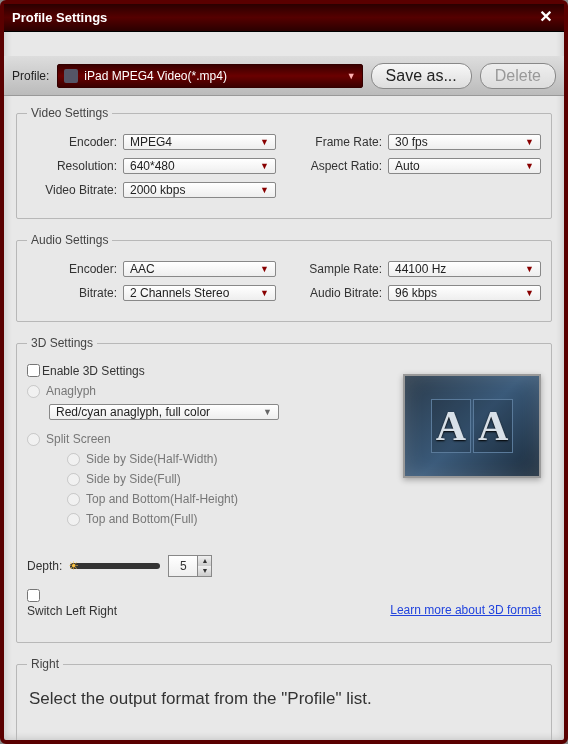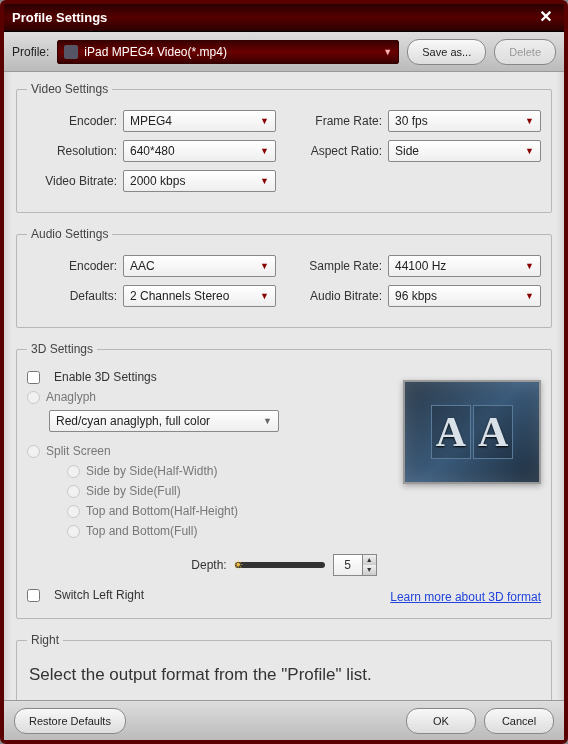--- a/index.html
+++ b/index.html
@@ -1,50 +1,50 @@
 <!DOCTYPE html>
 <html><head>
 <meta charset="utf-8">
 <style>
   * { box-sizing: border-box; margin: 0; padding: 0; font-family: Tahoma, Arial, sans-serif; }
   body { width: 568px; height: 744px; background: #888; overflow: hidden; }
   .window { width: 568px; height: 744px; border: 4px solid #5a0000; border-radius: 6px; background: #e8e8e8; display: flex; flex-direction: column; box-shadow: inset 0 0 8px rgba(0,0,0,0.2); }
   .titlebar { height: 28px; background: linear-gradient(#2a0000,#550000,#2a0000); display: flex; align-items: center; padding: 0 8px; color: #fff; font-weight: bold; font-size: 13px; border-bottom: 1px solid #000; }
   .titlebar .title { flex: 1; }
   .close-btn { width: 20px; height: 20px; color: #fff; font-size: 16px; font-weight: bold; text-align: center; line-height: 18px; cursor: pointer; }
-  .toolbar { height: 40px; background: linear-gradient(#ddd,#bbb); border-bottom: 1px solid #999; display: flex; align-items: center; padding: 0 8px; gap: 8px; }
+  .toolbar { height: 40px; background: linear-gradient(#ddd,#bbb); border-bottom: 1px solid #999; display: flex; align-items: center; padding: 0 8px; gap: 8px; margin-top: 24px; }
   .toolbar-label { font-size: 12px; color: #222; }
   .profile-sel { flex: 1; position: relative; border-radius: 11px; }
   .combo { height: 24px; background: linear-gradient(#3a0000,#6a0000,#3a0000); border: 1px solid #300; border-radius: 2px; display: flex; align-items: center; padding: 0 6px; color: #fff; font-size: 12px; cursor: pointer; }
   .combo .arrow { margin-left: auto; font-size: 9px; color: #ffb0b0; }
   .combo .icon { width:14px; height:14px; background:#556; border-radius:2px; margin-right:6px; display:inline-block; }
-  .btn { height: 26px; padding: 0 14px; background: linear-gradient(#f8f8f8,#ddd); border: 1px solid #888; border-radius: 12px; font-size: 11px; color: #222; cursor: pointer; display:flex; align-items:center; justify-content:center; }
+  .btn { height: 26px; padding: 0 14px; background: linear-gradient(#f8f8f8,#ddd); border: 1px solid #888; border-radius: 12px; font-size: 16px; color: #222; cursor: pointer; display:flex; align-items:center; justify-content:center; }
   .btn.disabled { color: #999; background: linear-gradient(#eee,#ddd); cursor: default; }
   .content { flex: 1; padding: 10px 12px 4px 12px; overflow: hidden; }
   fieldset { border: 1px solid #b8b8b8; border-radius: 2px; margin-bottom: 14px; padding: 14px 10px 12px 10px; position: relative; }
   legend { font-size: 12px; color: #444; padding: 0 4px; }
   .row2 { display: flex; gap: 16px; margin-bottom: 8px; }
   .field { display: flex; align-items: center; gap: 6px; }
   .field.half { width: 50%; }
   .flabel { font-size: 12px; color: #333; text-align: right; }
   .video .flabel, .audio .flabel { width: 90px; }
-  .dropdown { height: 22px; background: linear-gradient(#fff,#eee); border: 1px solid #888; border-radius: 2px; display: flex; align-items: center; padding: 0 6px; font-size: 12px; color: #222; cursor: pointer; flex:1; }
+  .dropdown { height: 16px; background: linear-gradient(#fff,#eee); border: 1px solid #888; border-radius: 2px; display: flex; align-items: center; padding: 0 6px; font-size: 12px; color: #222; cursor: pointer; flex:1; }
   .dropdown .arrow { margin-left: auto; color: #800; font-size: 9px; }
   .dropdown.grey .arrow { color:#666; }
-  .chkline { display:flex; align-items:flex-end; gap:14px; font-size:12px; color:#333; margin-bottom:6px; }
+  .chkline { display:flex; align-items:flex-start; gap:2px; font-size:12px; color:#333; margin-bottom:6px; }
   input[type=checkbox], input[type=radio] { cursor:pointer; }
   .radline { display:flex; align-items:center; gap:6px; font-size:12px; color:#777; margin-bottom:6px; }
   .sub { margin-left: 22px; }
   .sub2 { margin-left: 40px; }
   .threed-body { display:flex; gap:12px; }
   .threed-left { flex:1; }
   .preview { width:138px; height:104px; border:2px solid #999; background: linear-gradient(135deg,#2a3a4a,#3a5a7a,#1a2a3a); display:flex; align-items:center; justify-content:center; margin-top:10px; box-shadow: inset 0 0 20px rgba(255,255,255,0.15), 0 2px 6px rgba(0,0,0,0.3); }
   .preview .aa { display:flex; }
   .preview .aa span { font-size:42px; font-weight:bold; color:#d8e0e8; font-family: "Times New Roman", serif; border:1px solid #5a7a9a; padding:2px 4px; margin:0 1px; text-shadow:0 1px 2px #000; background: rgba(0,0,0,0.15); }
-  .depth { display:flex; align-items:center; gap:8px; font-size:12px; color:#333; margin-top:10px;justify-content:center; }
+  .depth { display:flex; align-items:center; gap:8px; font-size:12px; color:#333; margin-top:23px; }
   .slider { flex:0 0 90px; height:6px; background:#333; border-radius:3px; position:relative; }
   .slider .sun { position:absolute; left:-2px; top:-4px; color:#f8c040; font-size:12px; }
   .spinner { width:44px; height:22px; background:linear-gradient(#fff,#eee); border:1px solid #888; display:flex; align-items:center; }
   .spinner .val { flex:1; text-align:center; font-size:12px; }
   .spinner .btns { width:14px; display:flex; flex-direction:column; border-left:1px solid #888; }
   .spinner .btns div { height:10px; font-size:7px; text-align:center; line-height:10px; background:linear-gradient(#f0f0f0,#ccc); cursor:pointer; }
   .link { color:#2244dd; font-size:12px; text-decoration:underline; cursor:pointer; text-align:right; }
   .helpbox { font-size:17px; color:#333; padding: 4px 2px 20px 2px; }
   .footer { height: 40px; background: linear-gradient(#ddd,#bbb); border-top:1px solid #999; display:flex; align-items:center; padding:0 10px; gap:8px; }
   .spacer { flex: 1; }
@@ -99,21 +99,21 @@
         <div class="field half">
           <span class="flabel">Resolution:</span>
           <div class="dropdown">
               <span>640*480</span>
               <span class="arrow">▼</span>
             </div>
         </div>
         <div class="field half">
           <span class="flabel">Aspect Ratio:</span>
           <div class="dropdown">
-              <span>Side</span>
+              <span>Auto</span>
               <span class="arrow">▼</span>
             </div>
         </div>
       </div>
       <div class="row2">
         <div class="field half">
           <span class="flabel">Video Bitrate:</span>
           <div class="dropdown">
               <span>2000 kbps</span>
               <span class="arrow">▼</span>
@@ -136,21 +136,21 @@
         <div class="field half">
           <span class="flabel">Sample Rate:</span>
           <div class="dropdown">
               <span>44100 Hz</span>
               <span class="arrow">▼</span>
             </div>
         </div>
       </div>
       <div class="row2">
         <div class="field half">
-          <span class="flabel">Defaults:</span>
+          <span class="flabel">Bitrate:</span>
           <div class="dropdown">
               <span>2 Channels Stereo</span>
               <span class="arrow">▼</span>
             </div>
         </div>
         <div class="field half">
           <span class="flabel">Audio Bitrate:</span>
           <div class="dropdown">
               <span>96 kbps</span>
               <span class="arrow">▼</span>
@@ -214,41 +214,29 @@
         <div class="spinner">
           <span class="val">5</span>
           <div class="btns">
               <div>▲</div>
               <div>▼</div>
             </div>
         </div>
       </div>
 
       <div style="display:flex; align-items:center; margin-top:12px;">
-        <label class="chkline" style="margin-bottom:4px;">
+        <label class="chkline" style="margin-bottom:12px;flex-direction:column;">
           <input type="checkbox" style="">
           <span>Switch Left Right</span>
         </label>
         <div style="flex:1"></div>
         <span class="link">Learn more about 3D format</span>
       </div>
     </fieldset>
 
     <fieldset>
       <legend>Right</legend>
       <div class="helpbox">Select the output format from the "Profile" list.</div>
     </fieldset>
 
   </div>
 
-  <div class="footer">
-    <div class="btn">
-        <span>Restore Defaults</span>
-      </div>
-    <div class="spacer"></div>
-    <div class="btn" style="width:70px">
-        <span>OK</span>
-      </div>
-    <div class="btn" style="width:70px">
-        <span>Cancel</span>
-      </div>
-  </div>
 </div>
 
 </body></html>

